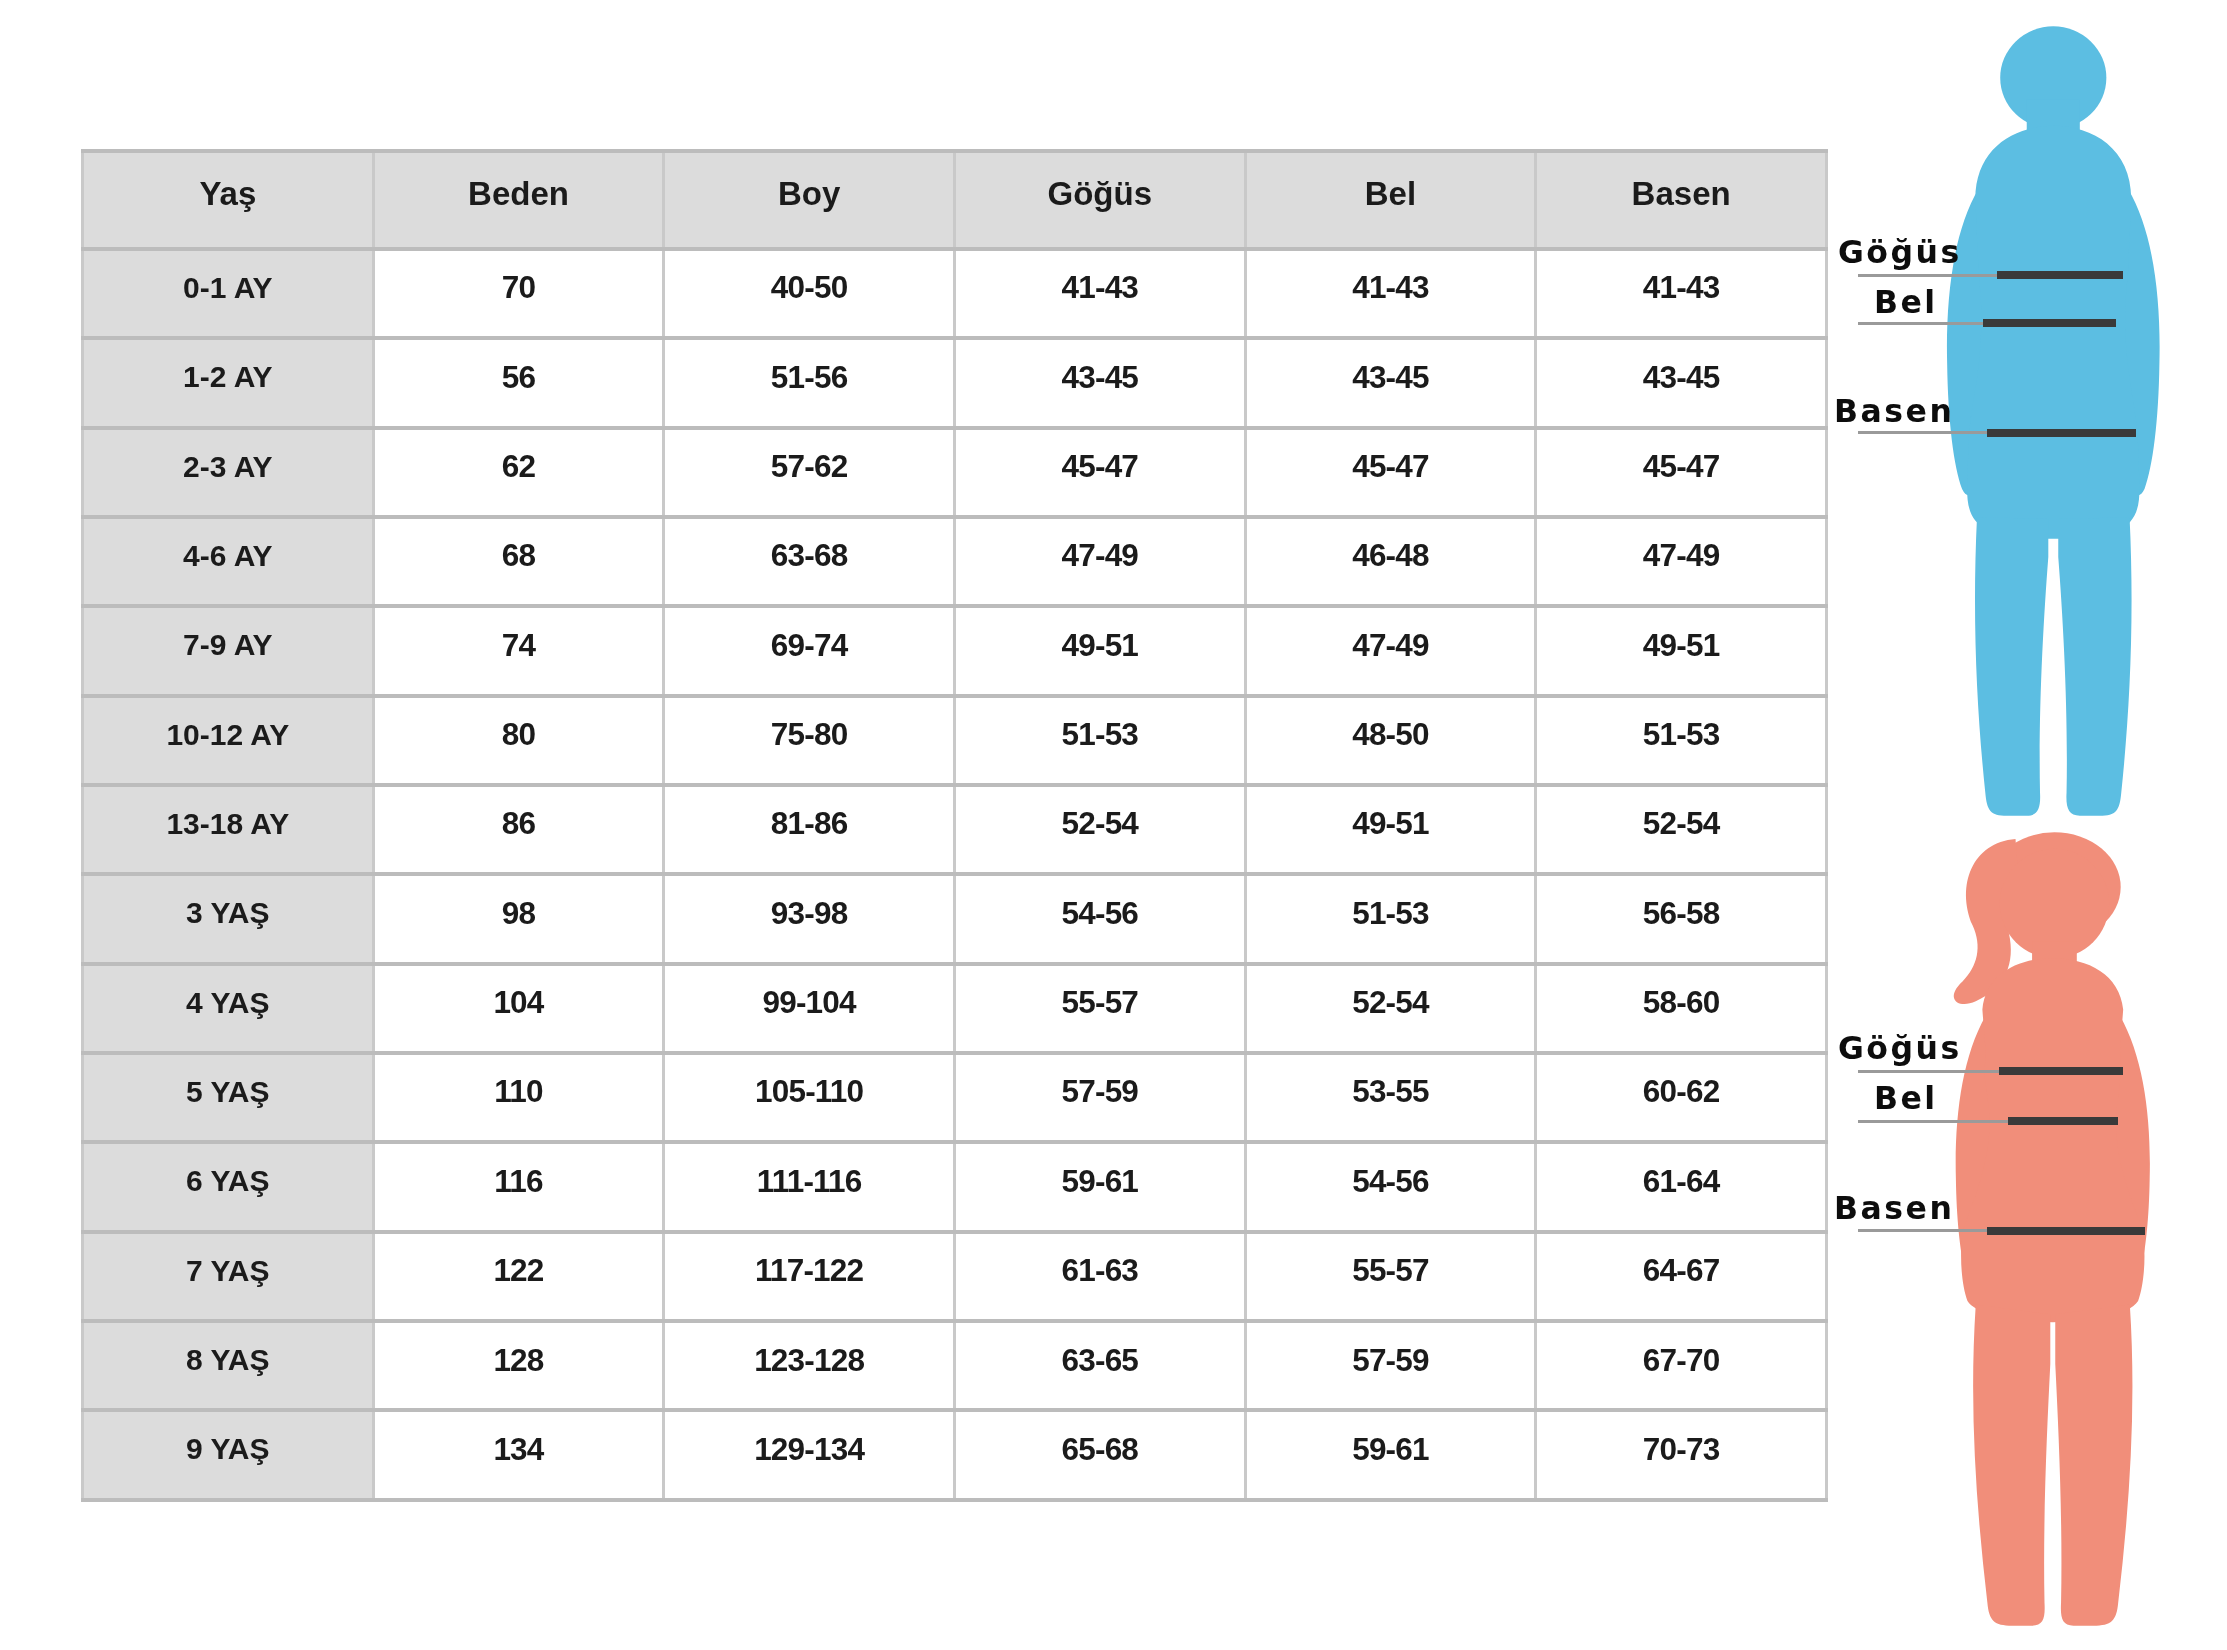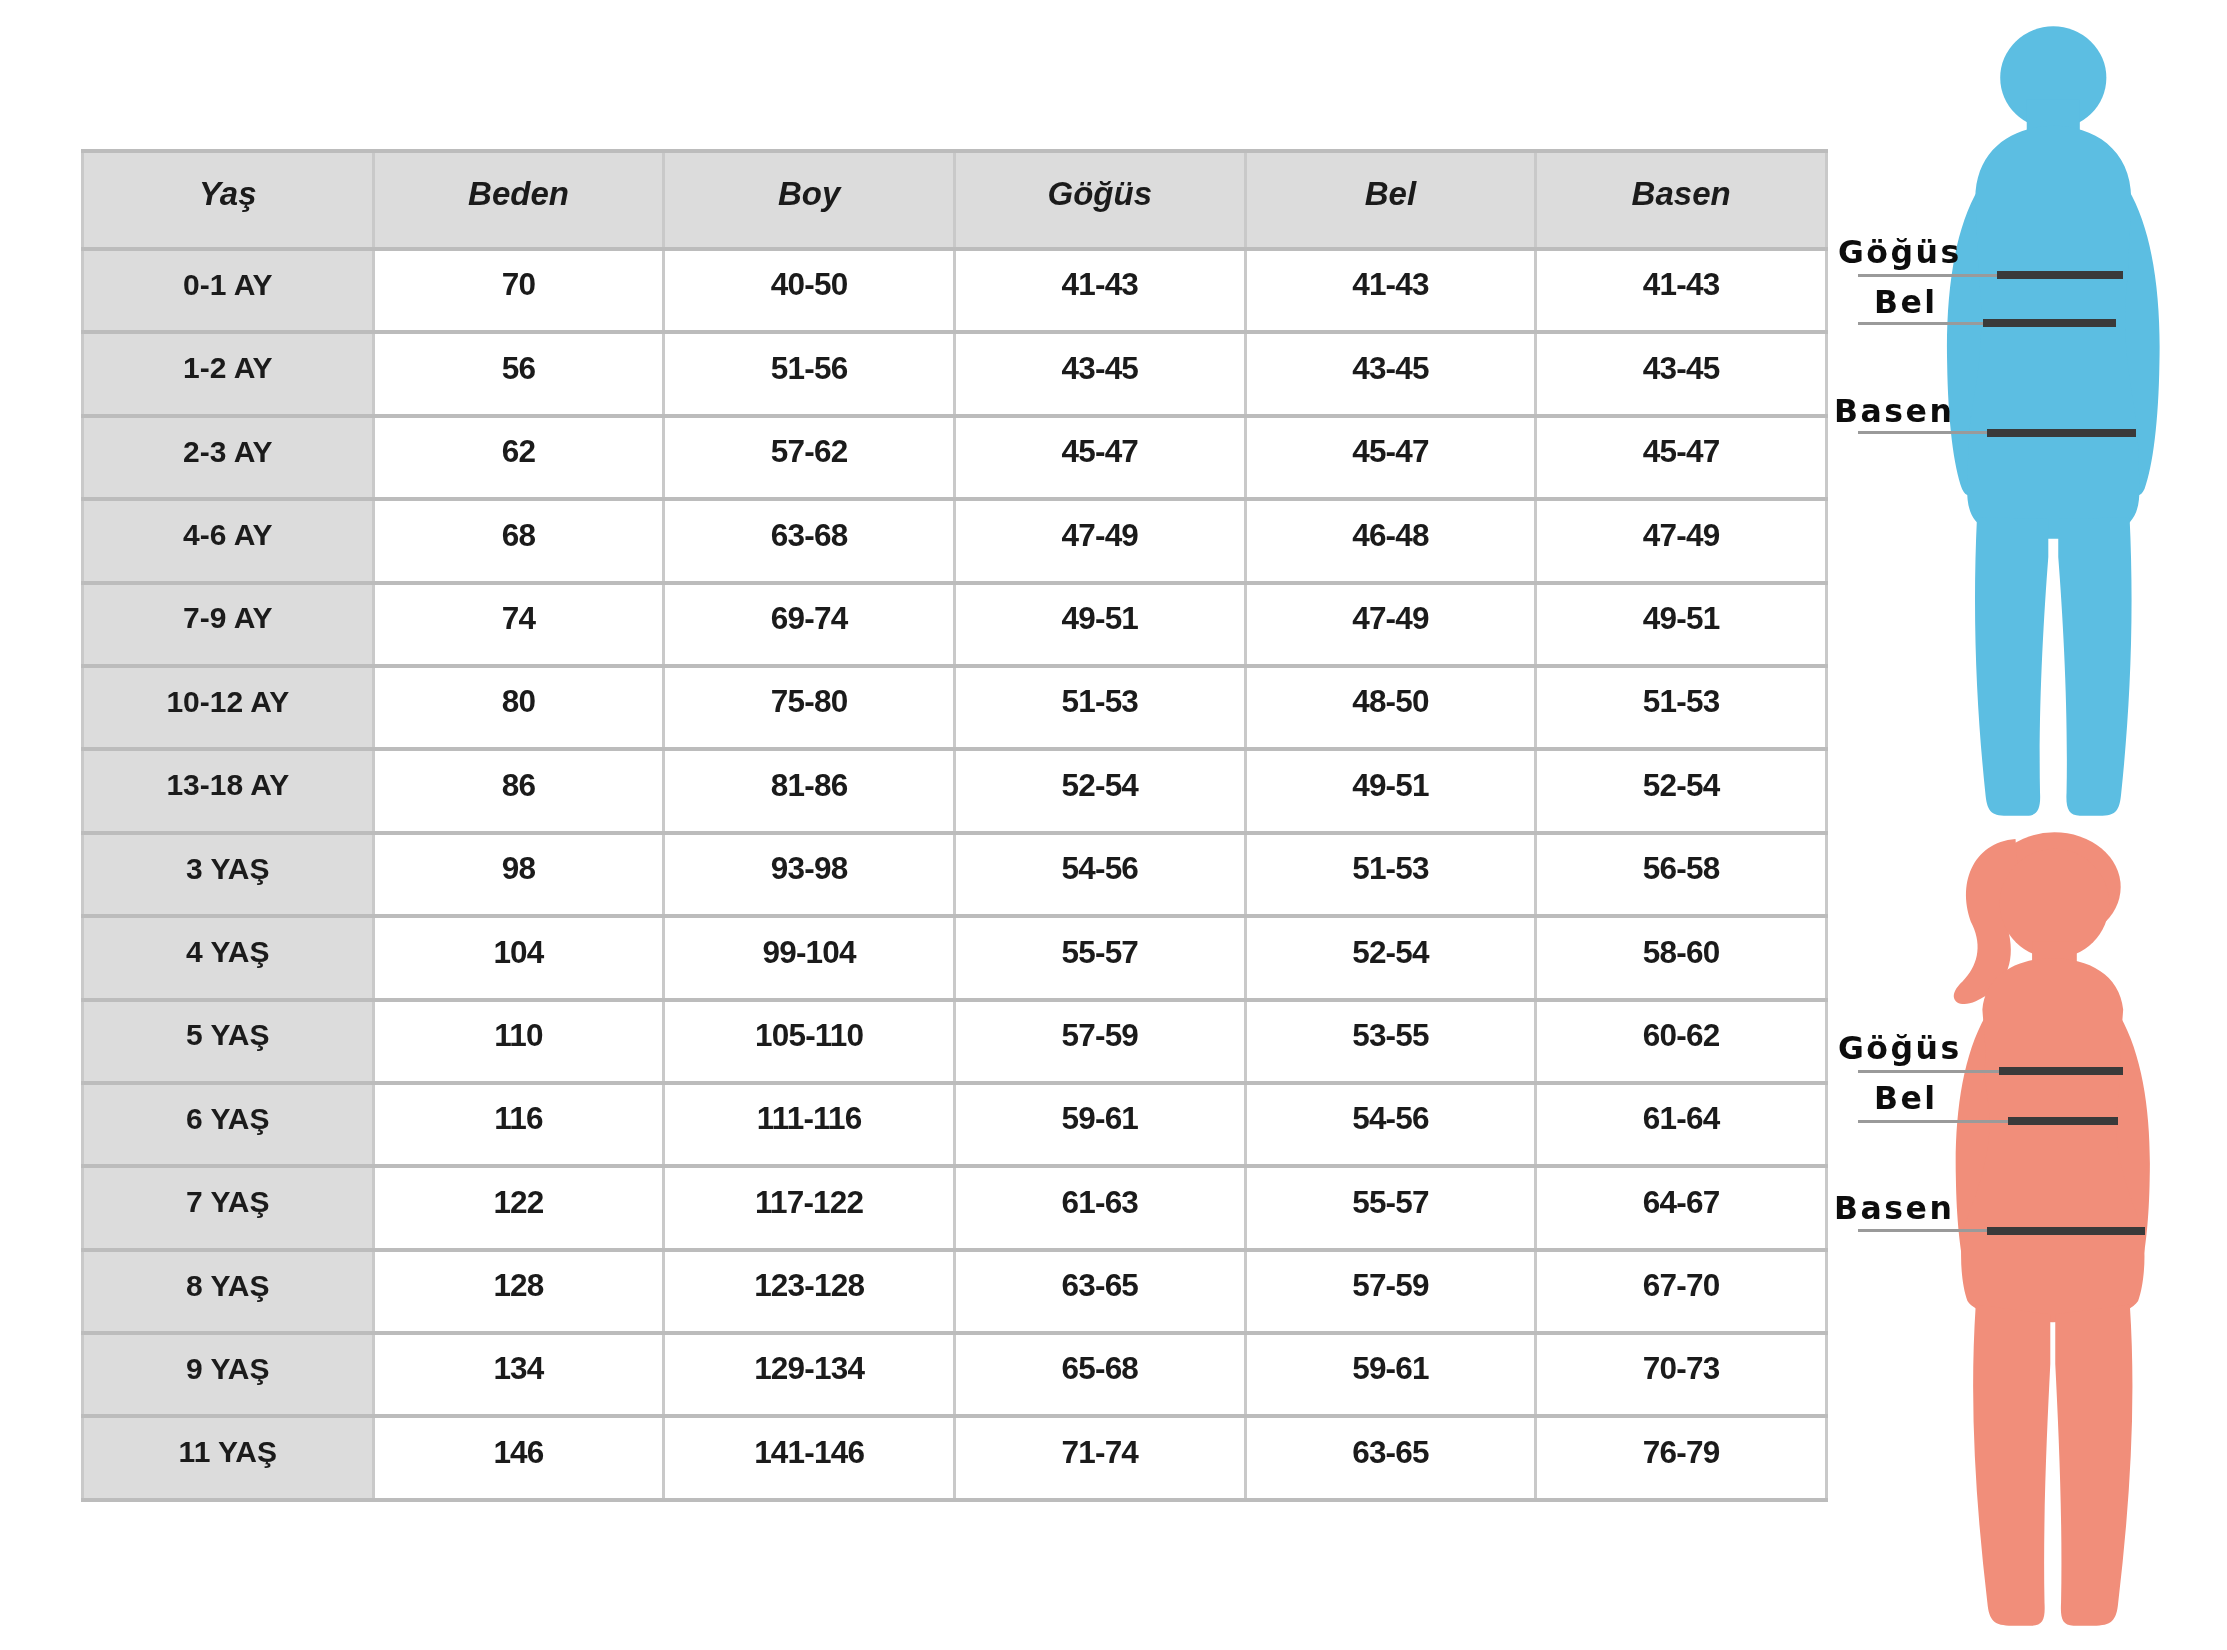--- a/index.html
+++ b/index.html
@@ -29,21 +29,21 @@
   .size-table th,.size-table td{
     border-left:3.3px solid var(--border-v);
     border-right:3.3px solid var(--border-v);
     border-top:4.1px solid var(--border-h);
     border-bottom:4.1px solid var(--border-h);
     text-align:center;vertical-align:middle;
     padding:0 3.3px 11.6px 3.3px;
     white-space:nowrap;
     overflow:hidden;
   }
-  .size-table thead tr{height:98px;font-style:italic;}
+  .size-table thead tr{height:98px;}
   .size-table tbody tr{height:74px;font-weight:bold;}
   .size-table th{
     background:var(--header-bg);
     font-size:33px;font-weight:bold;
     letter-spacing:0px;
   }
   .size-table td{font-size:31.5px;letter-spacing:-0.8px;}
   .size-table td.age-col{
     background:var(--header-bg);
     font-size:30px;letter-spacing:0;
@@ -181,28 +181,20 @@
         <td>67-70</td>
       </tr>
       <tr>
         <td class="age-col">9 YAŞ</td>
         <td>134</td>
         <td>129-134</td>
         <td>65-68</td>
         <td>59-61</td>
         <td>70-73</td>
       </tr>
-      <tr>
-        <td class="age-col">11 YAŞ</td>
-        <td>146</td>
-        <td>141-146</td>
-        <td>71-74</td>
-        <td>63-65</td>
-        <td>76-79</td>
-      </tr>
     </tbody>
 </table>
 
 <svg class="figure-svg" style="left:1889px;top:23px;" width="307" height="811" viewBox="0 0 370 978" aria-hidden="true">
   <g>
     <ellipse cx="198" cy="66" rx="64" ry="62" fill="#5cbee2"></ellipse>
     <rect x="166" y="92" width="64" height="70" fill="#5cbee2"></rect>
 
     <path d="M108,200 C78,250 68,330 70,410 C71,480 78,535 88,562 Q96,578 104,560 C112,520 116,460 118,400 C120,320 120,250 116,210 Z" fill="#5cbee2"></path>
     <path d="M288,200 C318,250 328,330 326,410 C325,480 318,535 308,562 Q300,578 292,560 C284,520 280,460 278,400 C276,320 276,250 280,210 Z" fill="#5cbee2"></path>

